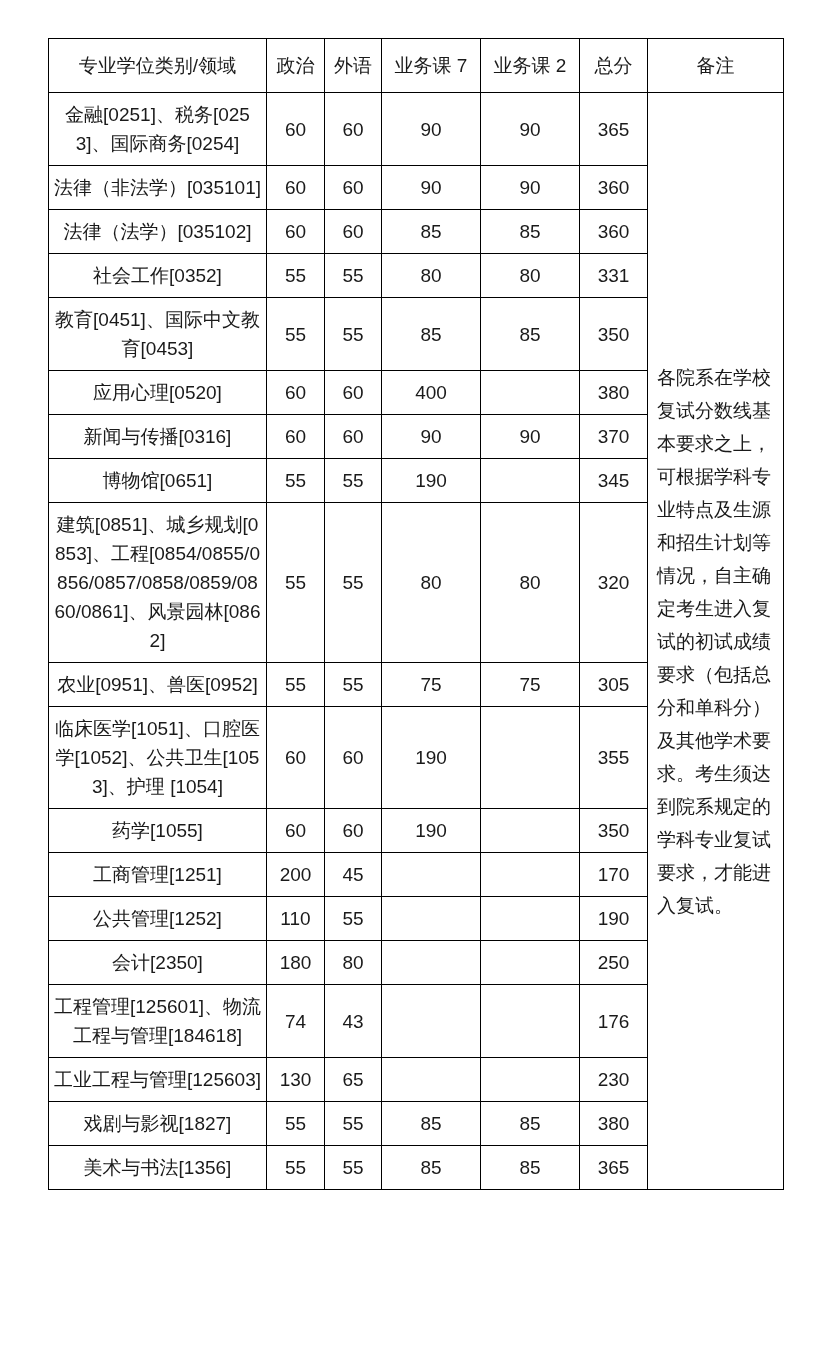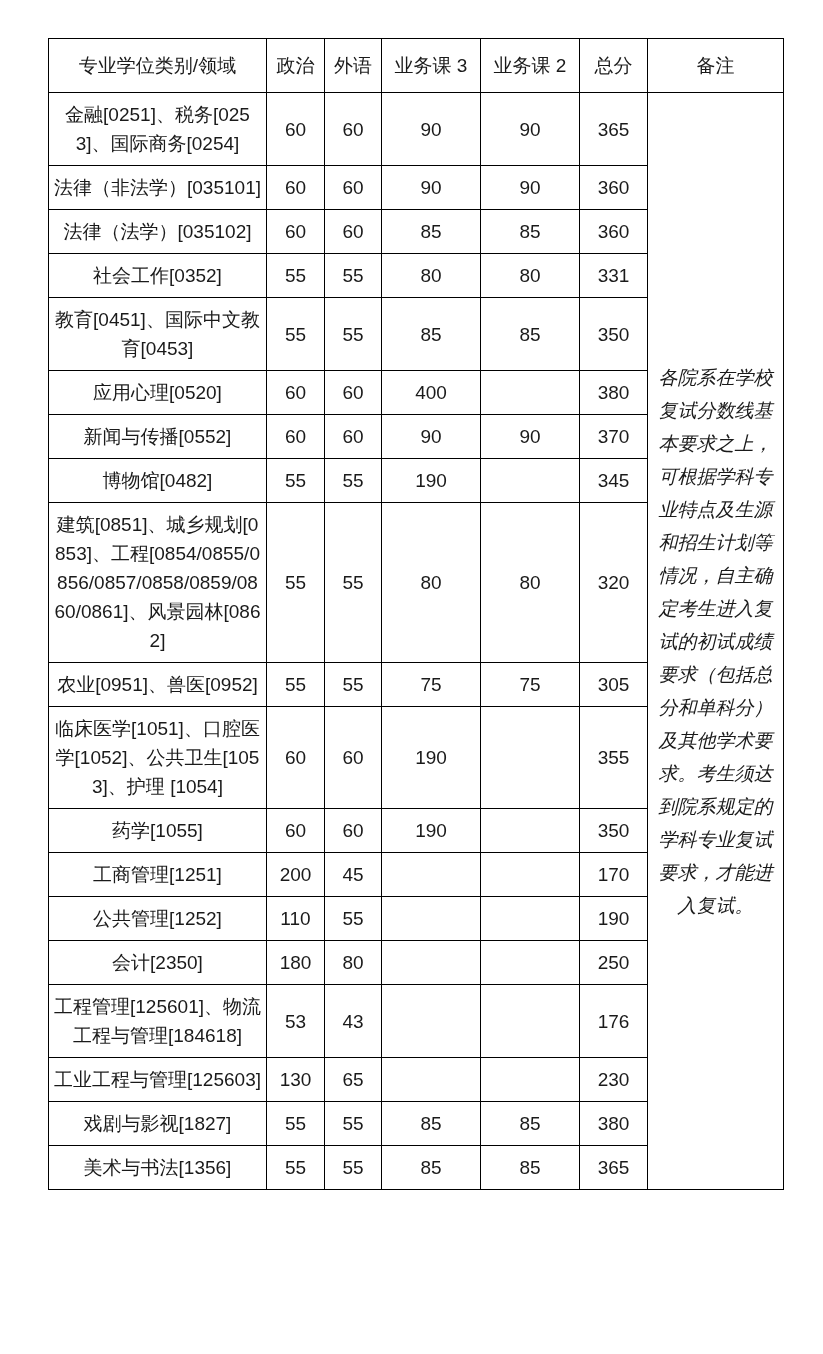--- a/index.html
+++ b/index.html
@@ -30,26 +30,25 @@
     text-align: center;
     vertical-align: middle;
     padding: 7px 4px;
     word-break: break-all;
     background: #ffffff;
   }
   .score-table th {
     padding: 12px 4px;
   }
   .score-table td.remark-cell {
-    text-align: center;
+    text-align: left;
     vertical-align: middle;
     line-height: 33px;
     padding: 10px 9px;
     word-break: break-all;
-    font-style: italic;
   }
   col.c-category { width: 218px; }
   col.c-politics { width: 58px; }
   col.c-foreign  { width: 57px; }
   col.c-course1  { width: 99px; }
   col.c-course2  { width: 99px; }
   col.c-total    { width: 68px; }
   col.c-remark   { width: 136px; }
 </style>
 </head>
@@ -64,21 +63,21 @@
       <col class="c-course1">
       <col class="c-course2">
       <col class="c-total">
       <col class="c-remark">
     </colgroup>
     <thead>
       <tr>
         <th>专业学位类别/领域</th>
         <th>政治</th>
         <th>外语</th>
-        <th>业务课 3</th>
+        <th>业务课 7</th>
         <th>业务课 2</th>
         <th>总分</th>
         <th>备注</th>
       </tr>
     </thead>
     <tbody>
       <tr>
         <td>金融[0251]、税务[0253]、国际商务[0254]</td>
         <td>60</td>
         <td>60</td>
@@ -121,29 +120,29 @@
       </tr>
       <tr>
         <td>应用心理[0520]</td>
         <td>60</td>
         <td>60</td>
         <td>400</td>
         <td></td>
         <td>380</td>
       </tr>
       <tr>
-        <td>新闻与传播[0552]</td>
+        <td>新闻与传播[0316]</td>
         <td>60</td>
         <td>60</td>
         <td>90</td>
         <td>90</td>
         <td>370</td>
       </tr>
       <tr>
-        <td>博物馆[0482]</td>
+        <td>博物馆[0651]</td>
         <td>55</td>
         <td>55</td>
         <td>190</td>
         <td></td>
         <td>345</td>
       </tr>
       <tr>
         <td>建筑[0851]、城乡规划[0853]、工程[0854/0855/0856/0857/0858/0859/0860/0861]、风景园林[0862]</td>
         <td>55</td>
         <td>55</td>
@@ -194,21 +193,21 @@
       <tr>
         <td>会计[2350]</td>
         <td>180</td>
         <td>80</td>
         <td></td>
         <td></td>
         <td>250</td>
       </tr>
       <tr>
         <td>工程管理[125601]、物流工程与管理[184618]</td>
-        <td>53</td>
+        <td>74</td>
         <td>43</td>
         <td></td>
         <td></td>
         <td>176</td>
       </tr>
       <tr>
         <td>工业工程与管理[125603]</td>
         <td>130</td>
         <td>65</td>
         <td></td>

